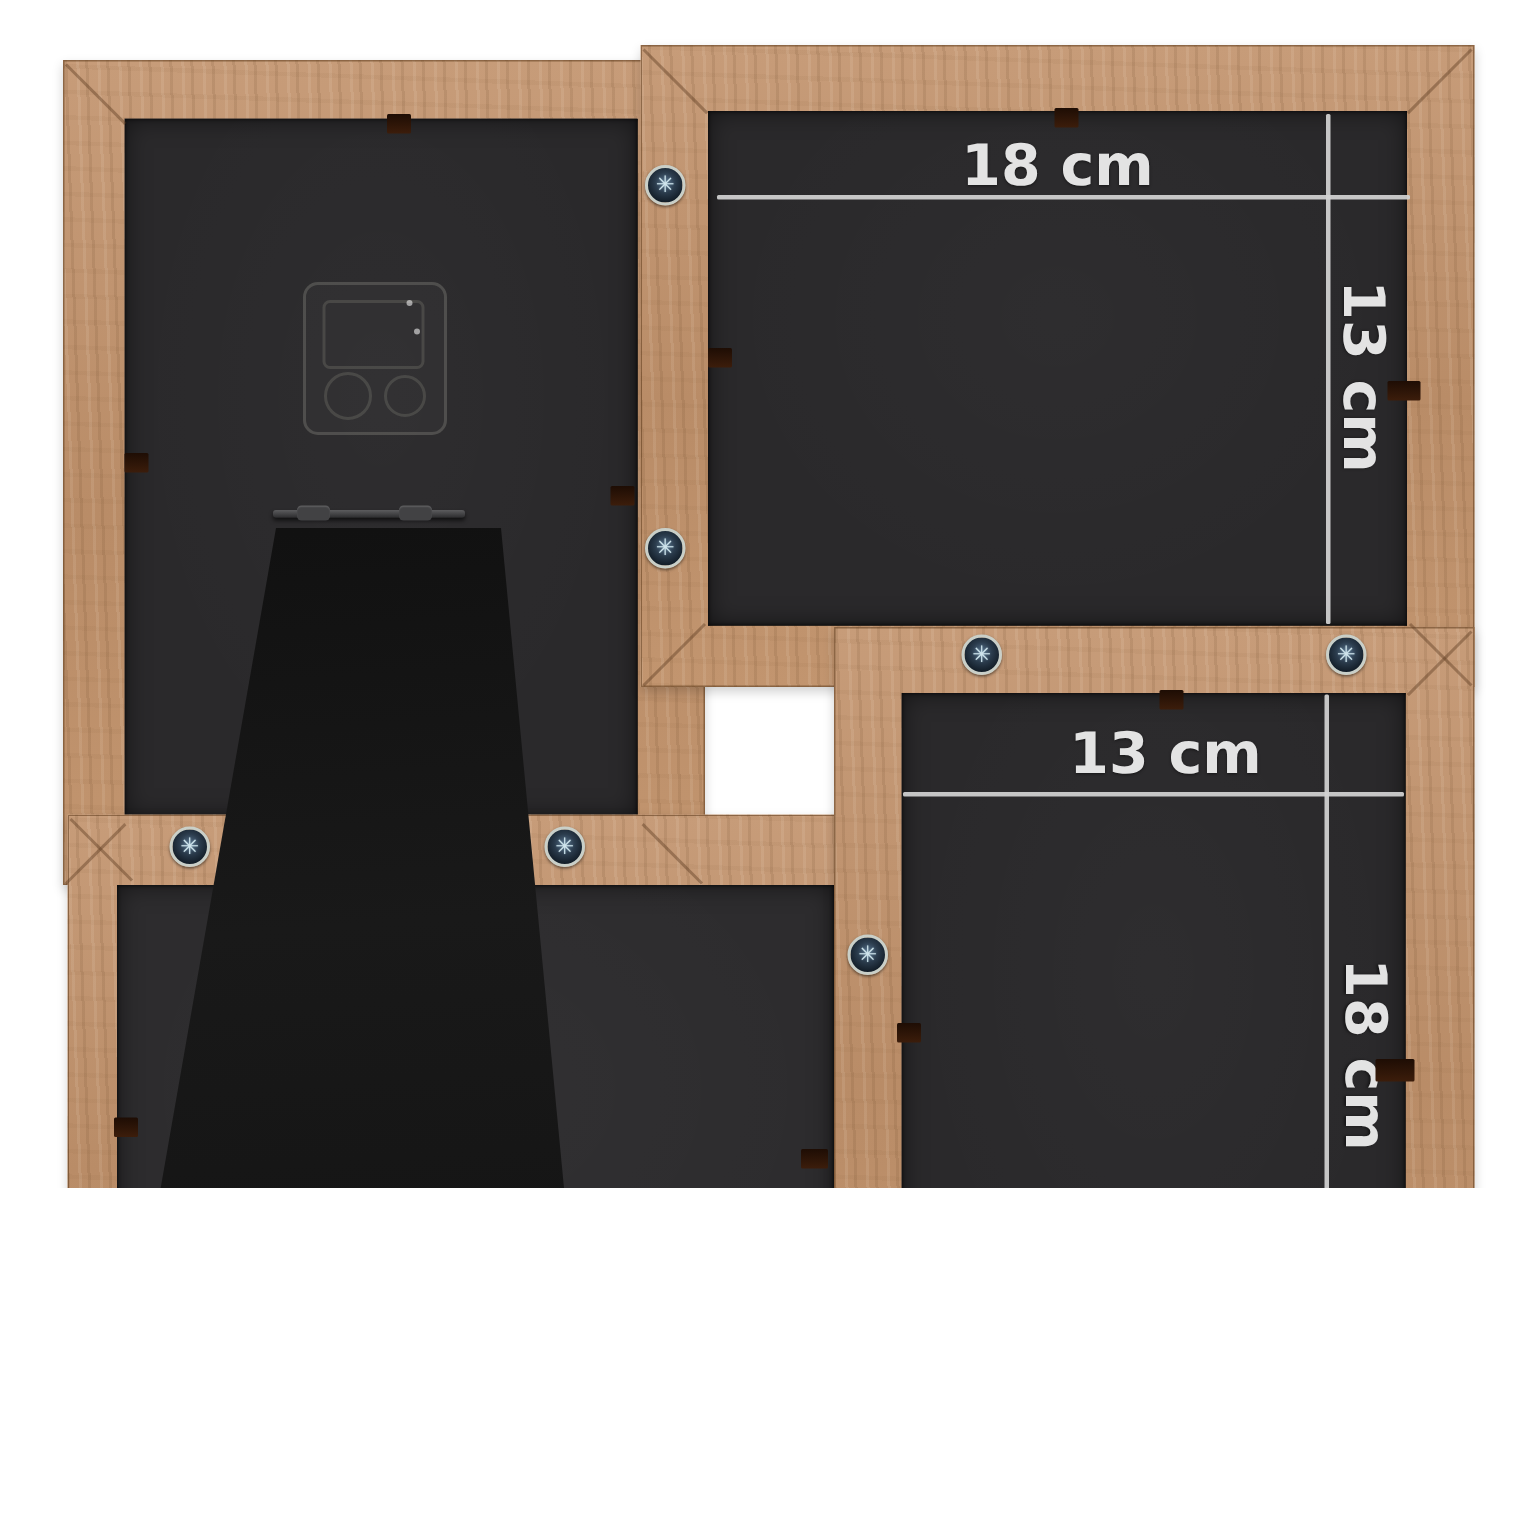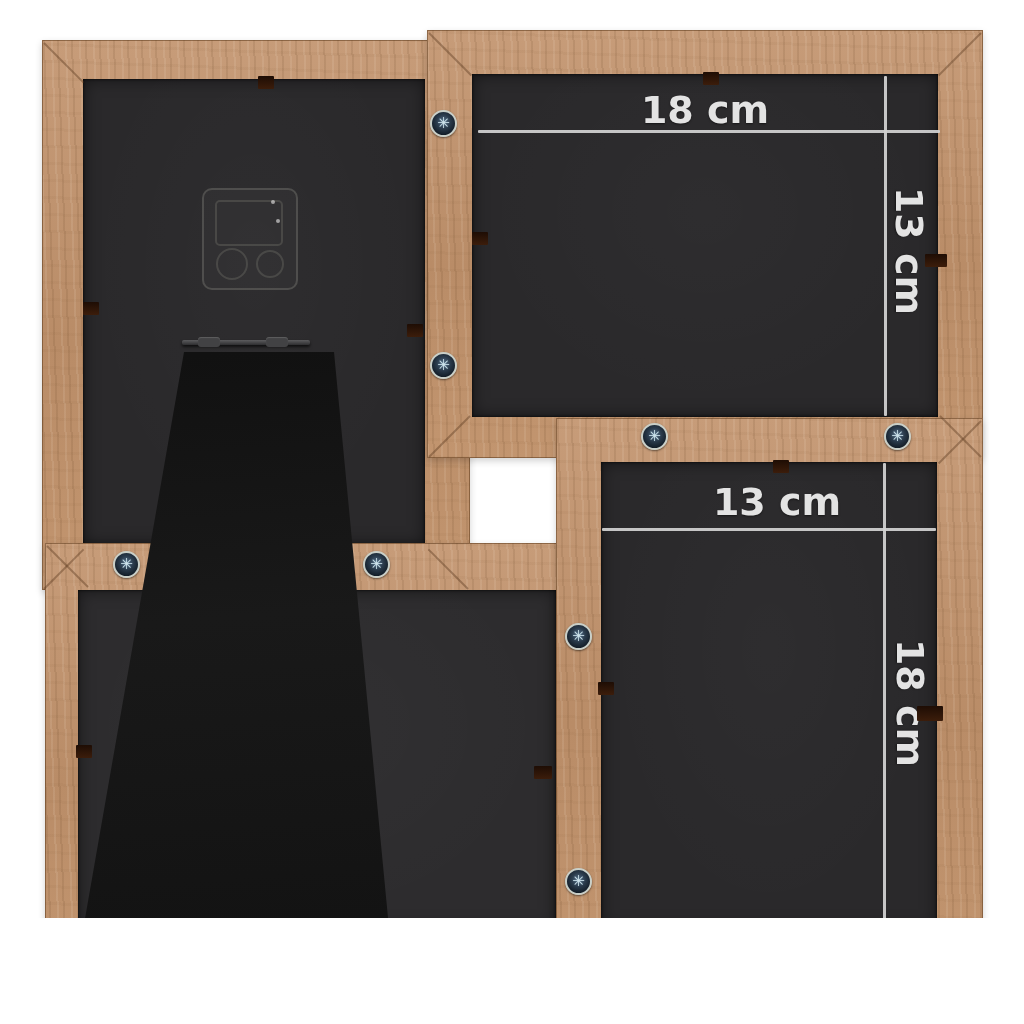--- a/index.html
+++ b/index.html
@@ -1,16 +1,16 @@
 <!DOCTYPE html>
 <html><head>
 <meta charset="utf-8">
 <style>
   html,body{margin:0;padding:0;background:#ffffff;}
-  .scene{position:relative;width:1024px;height:918px;background:#ffffff;overflow:hidden;
+  .scene{position:relative;width:1024px;height:792px;background:#ffffff;overflow:hidden;
          font-family:"DejaVu Sans","Liberation Sans",sans-serif;}
 
   
   .frame{position:absolute;
     background:
       repeating-linear-gradient(88deg,
         rgba(255,243,228,0.10) 0 2px, rgba(0,0,0,0) 2px 6px,
         rgba(96,62,30,0.12) 6px 8px, rgba(0,0,0,0) 8px 14px),
       repeating-linear-gradient(2deg,
         rgba(141,101,64,0.08) 0 3px, rgba(0,0,0,0) 3px 17px),

